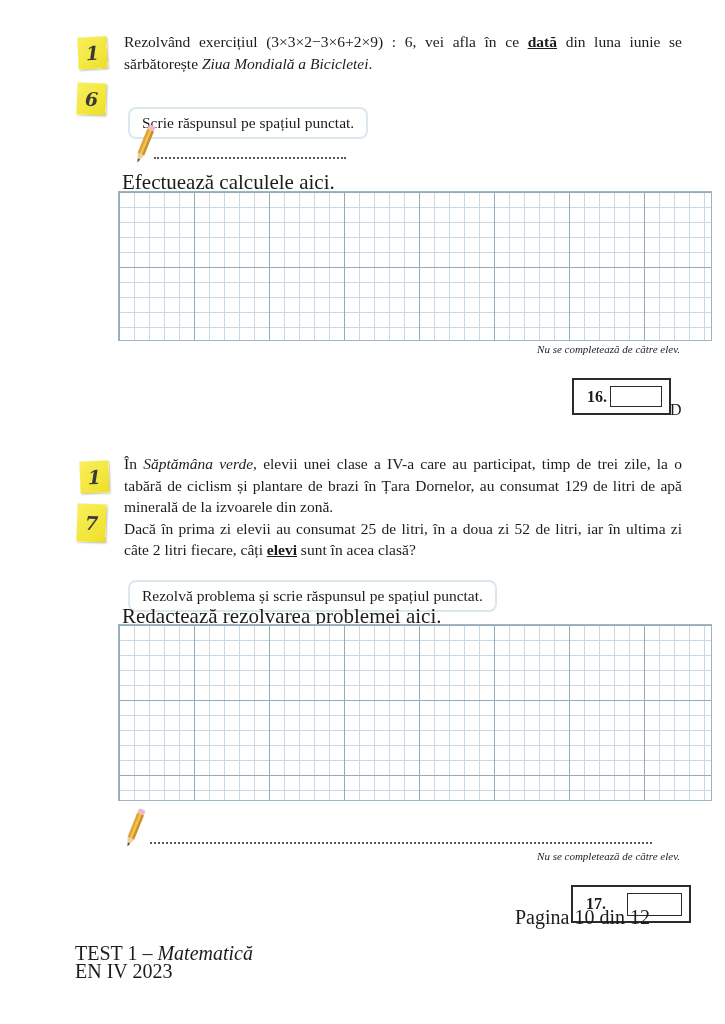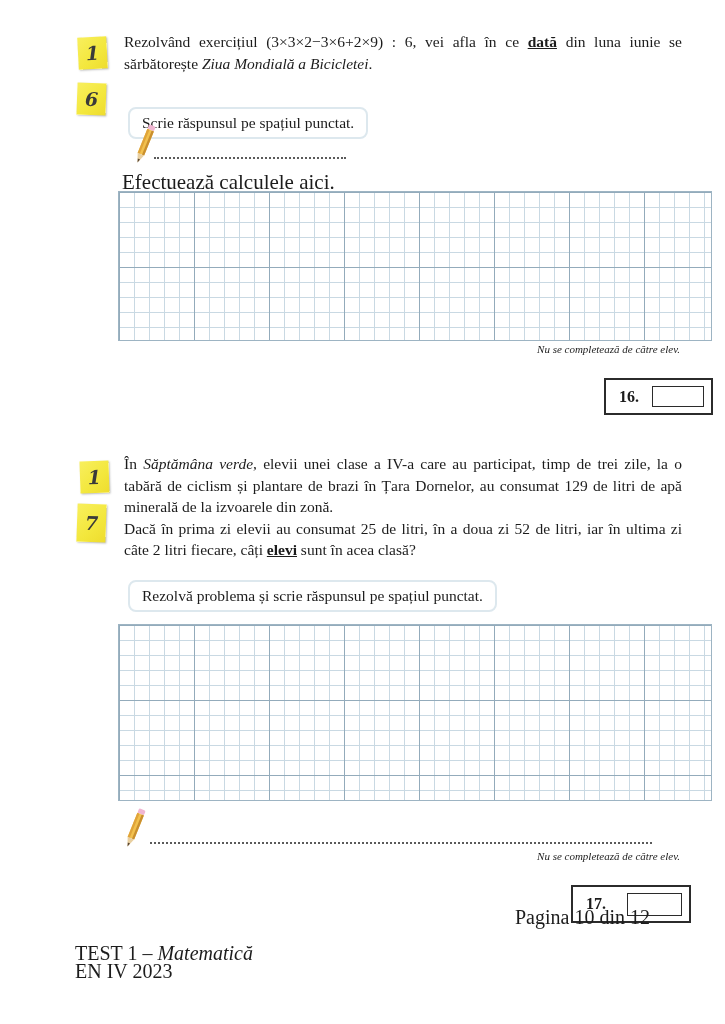--- a/index.html
+++ b/index.html
@@ -124,41 +124,44 @@
 
   <div class="abs grid" style="left:118px; top:191px; width:594px; height:150px;"></div>
 
   <div class="abs note" style="right:45px; top:343px; width:300px;">
     <span>Nu se completează de către elev.</span>
   </div>
   <div class="abs cod" style="right:43px; top:361px; width:100px;">
     <span>COD</span>
   </div>
 
-  <div class="abs codbox" style="left:604px; top:378px; width:109px; height:37px;">
+  <div class="abs codbox" style="left:572px; top:378px; width:99px; height:37px;">
     <span class="num">16.</span>
     <span class="inner"></span>
   </div>
 
   <div class="abs sticker" style="left:80px; top:461px; transform:rotate(-2deg);">
     <span>1</span>
   </div>
   <div class="abs sticker" style="left:77px; top:504px; height:38px; transform:rotate(2deg);">
     <span>7</span>
   </div>
 
   <div class="abs qtext" style="top:453px;">
     <p><span>În </span><span class="i">Săptămâna verde</span><span>, elevii unei clase a IV-a care au participat, timp de trei zile, la o tabără de ciclism și plantare de brazi în Țara Dornelor, au consumat 129 de litri de apă minerală de la izvoarele din zonă.</span></p>
     <p><span>Dacă în prima zi elevii au consumat 25 de litri, în a doua zi 52 de litri, iar în ultima zi câte 2 litri fiecare, câți </span><span class="b">elevi</span><span> sunt în acea clasă?</span></p>
   </div>
 
   <div class="abs instr" style="left:128px; top:580px;">
     <span>Rezolvă problema și scrie răspunsul pe spațiul punctat.</span>
   </div>
 
+  <div class="abs worklabel" style="left:122px; top:604px;">
+    <span>Redactează rezolvarea problemei aici.</span>
+  </div>
 
   <div class="abs grid" style="left:118px; top:624px; width:594px; height:177px;"></div>
 
   <div class="abs" style="left:118px; top:806px;">
     <svg class="pencil-svg" width="34" height="44" viewBox="0 0 34 44">
       <g transform="rotate(22 17 22)">
         <rect x="13.5" y="2" width="7" height="5" rx="1.5" fill="#f0b6d2"></rect>
         <rect x="13.5" y="7" width="7" height="26" fill="#f2c14e"></rect>
         <rect x="13.5" y="7" width="2.3" height="26" fill="#e0a43a"></rect>
         <rect x="18.2" y="7" width="2.3" height="26" fill="#c98f2f"></rect>

